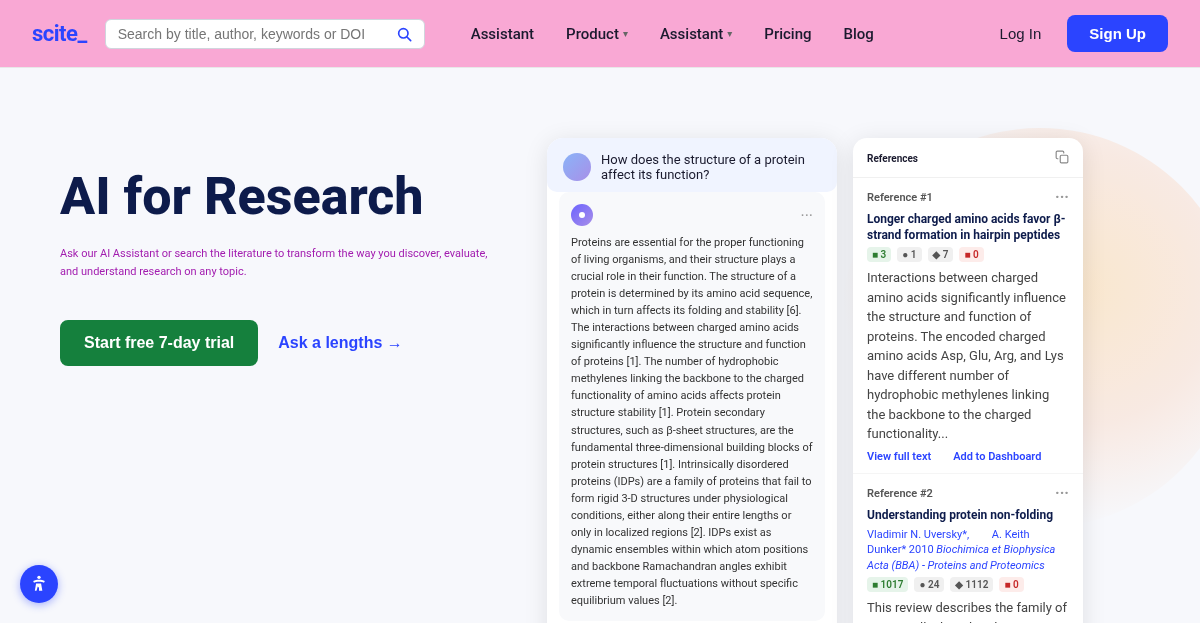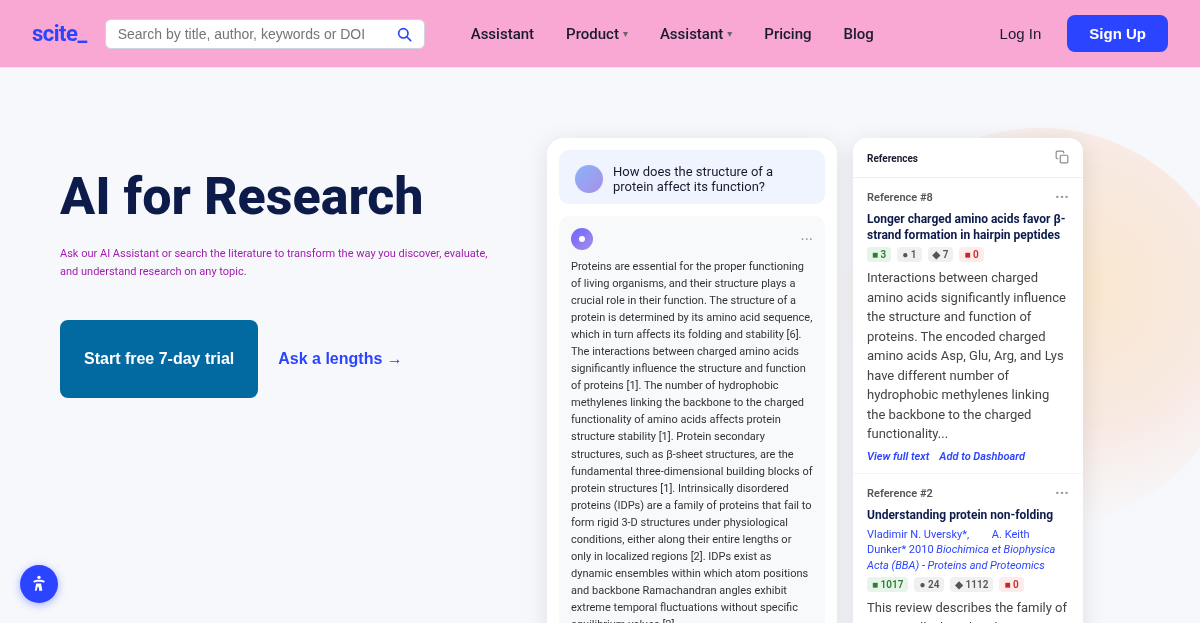--- a/index.html
+++ b/index.html
@@ -137,25 +137,25 @@
       line-height: 1.6;
       margin-bottom: 40px;
       max-width: 430px;
     }
     .hero-actions {
       display: flex;
       align-items: center;
       gap: 20px;
     }
     .btn-trial {
-      padding: 30px 24px;
+      padding: 14px 24px;
       font-size: 16px;
       font-weight: 600;
       color: #fff;
-      background: #0369a1;
+      background: #15803d;
       border: none;
       border-radius: 8px;
       cursor: pointer;
     }
     .btn-ask {
       font-size: 16px;
       font-weight: 600;
       color: #2b44ff;
       background: none;
       border: none;
@@ -183,21 +183,21 @@
       position: relative;
       z-index: 2;
     }
     .chat-user-msg {
       display: flex;
       align-items: center;
       gap: 10px;
       padding: 14px 16px 10px 16px;
       background: #f0f4ff;
       border-radius: 10px;
-      margin: 12px;
+      margin: 0;
     }
     .user-avatar {
       width: 28px;
       height: 28px;
       border-radius: 50%;
       background: linear-gradient(135deg, #8ab4f8, #a88fe8);
       flex-shrink: 0;
     }
     .chat-user-text {
       font-size: 13px;
@@ -313,22 +313,21 @@
     .badge-gray { background: #f0f0f0; color: #555; }
     .badge-red { background: #fdecea; color: #c62828; }
     .ref-desc {
       font-size: 13px;
       color: #444;
       line-height: 1.5;
       margin-bottom: 6px;
     }
     .ref-actions {
       display: flex;
-      gap: 10px;
-      font-style: italic;
+      gap: 22px;
     }
     .ref-link {
       font-size: 11px;
       color: #2b44ff;
       font-weight: 600;
       cursor: pointer;
       text-decoration: none;
     }
 
     
@@ -446,21 +445,21 @@
         <span class="refs-copy-icon">
           <svg width="14" height="14" viewBox="0 0 24 24" fill="none" stroke="#888" stroke-width="2" stroke-linecap="round">
             <rect x="9" y="9" width="13" height="13" rx="2"></rect>
               <path d="M5 15H4a2 2 0 01-2-2V4a2 2 0 012-2h9a2 2 0 012 2v1"></path>
           </svg>
         </span>
       </div>
 
       <div class="ref-item">
         <div class="ref-label">
-          <span>Reference #8</span>
+          <span>Reference #1</span>
           <span class="chat-dots">···</span>
         </div>
         <div class="ref-title">Longer charged amino acids favor β-strand formation in hairpin peptides</div>
         <div class="ref-badges">
           <span class="badge badge-green">■ 3</span>
           <span class="badge badge-gray">● 1</span>
           <span class="badge badge-gray">◆ 7</span>
           <span class="badge badge-red">■ 0</span>
         </div>
         <div class="ref-desc">Interactions between charged amino acids significantly influence the structure and function of proteins. The encoded charged amino acids Asp, Glu, Arg, and Lys have different number of hydrophobic methylenes linking the backbone to the charged functionality...</div>

